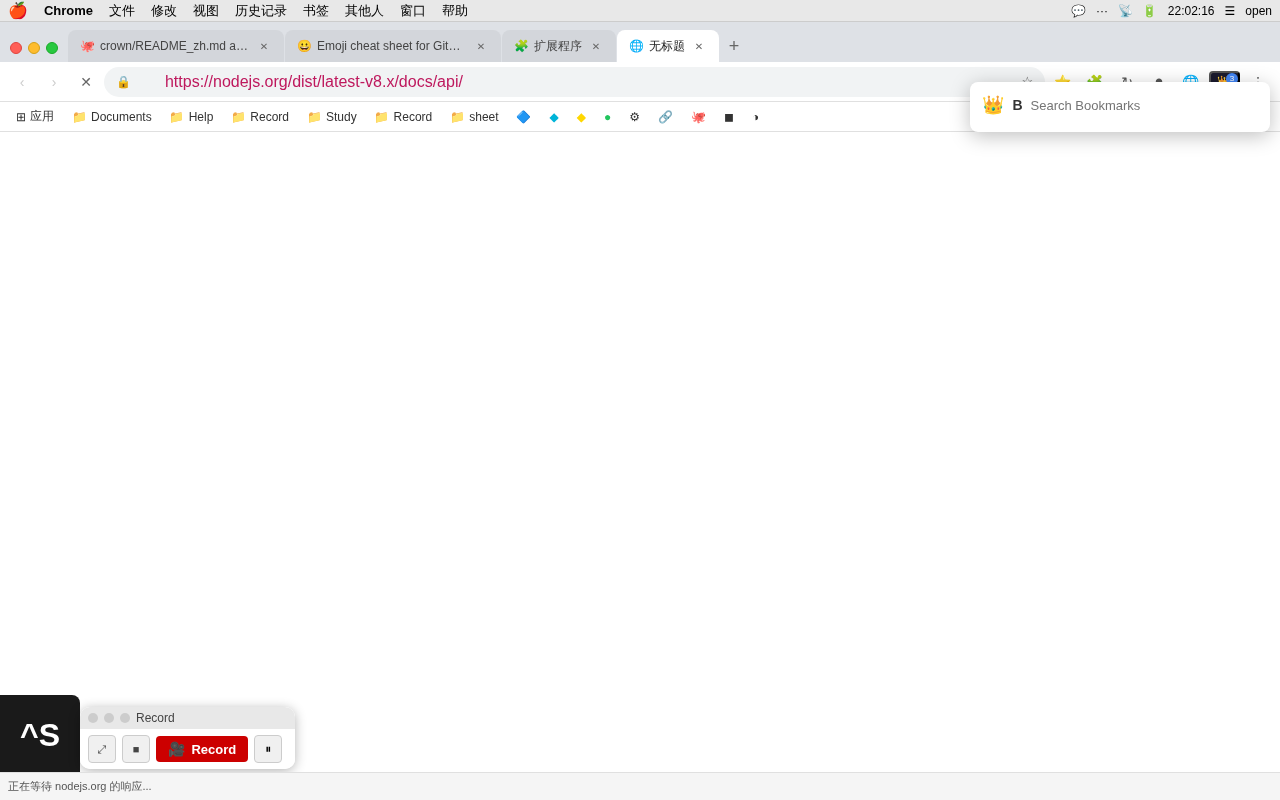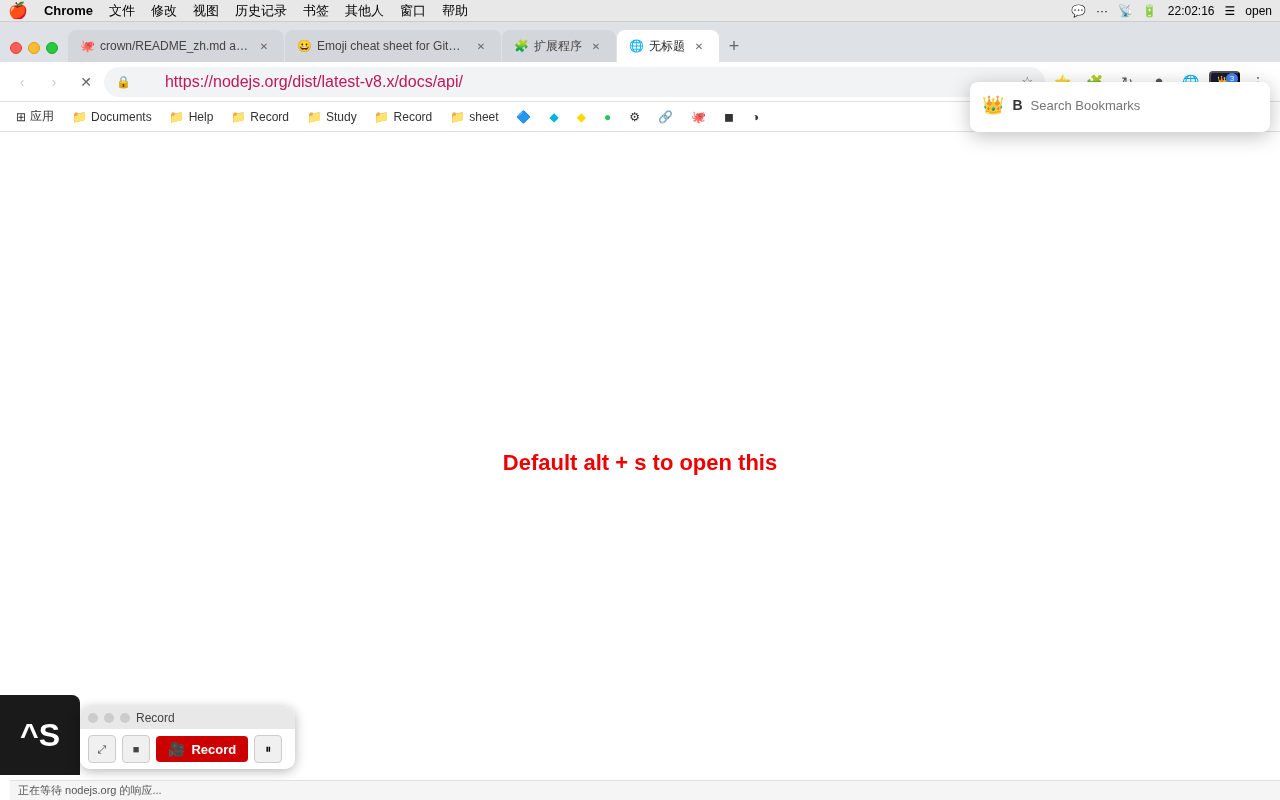--- a/index.html
+++ b/index.html
@@ -192,29 +192,28 @@
       color: #e00;
       font-size: 22px;
       font-weight: 700;
       line-height: 1.6;
     }
 
     
     .status-bar {
       position: absolute;
       bottom: 0; left: 0; right: 0;
-      height: 20px;
+      height: 28px;
       background: #f5f5f5;
       border-top: 1px solid #e0e0e0;
       display: flex;
       align-items: center;
       padding: 0 8px;
       font-size: 11px;
       color: #555;
-      margin-left: 10px;
     }
 
     
     .bookmark-popup {
       position: absolute;
       top: 82px;
       right: 10px;
       width: 300px;
       background: #fff;
       border-radius: 8px;
@@ -458,21 +457,20 @@
   <div class="bookmark-item">
     <span class="bookmark-icon">◼</span>
   </div>
   <div class="bookmark-item">
     <span class="bookmark-icon">◑</span>
   </div>
 </div>
 
 <div class="main-content">
   <div class="page-text">
-    <p>Default alt + s to open this</p>
   </div>
 </div>
 
 <div class="bookmark-popup">
   <div class="bookmark-popup-header">
     <span class="popup-crown">👑</span>
     <span class="popup-b">B</span>
     <input class="popup-search-input" type="text" placeholder="Search Bookmarks" style="">
   </div>
 </div>

